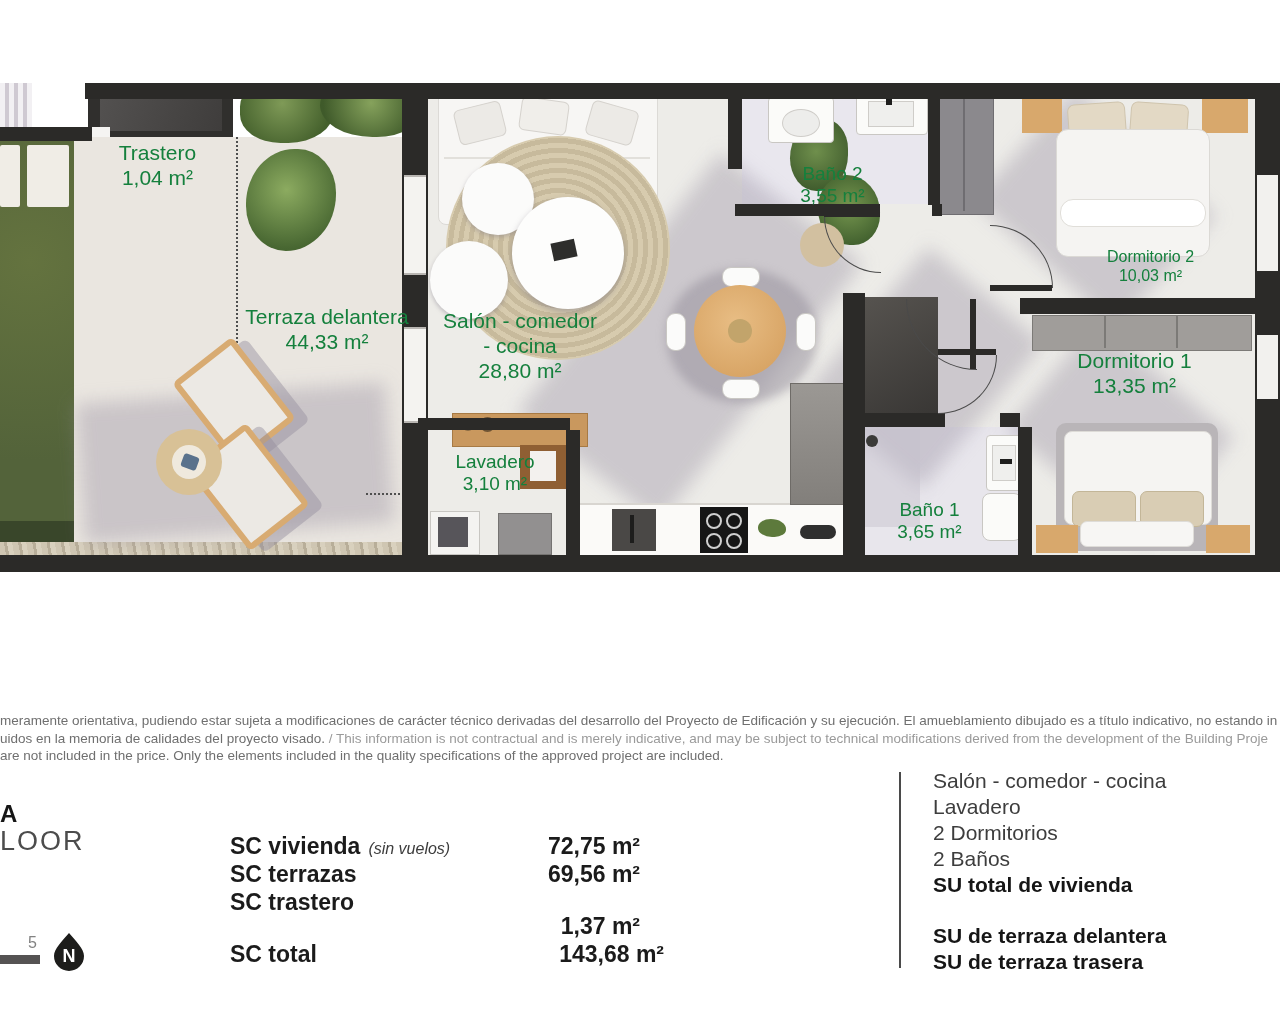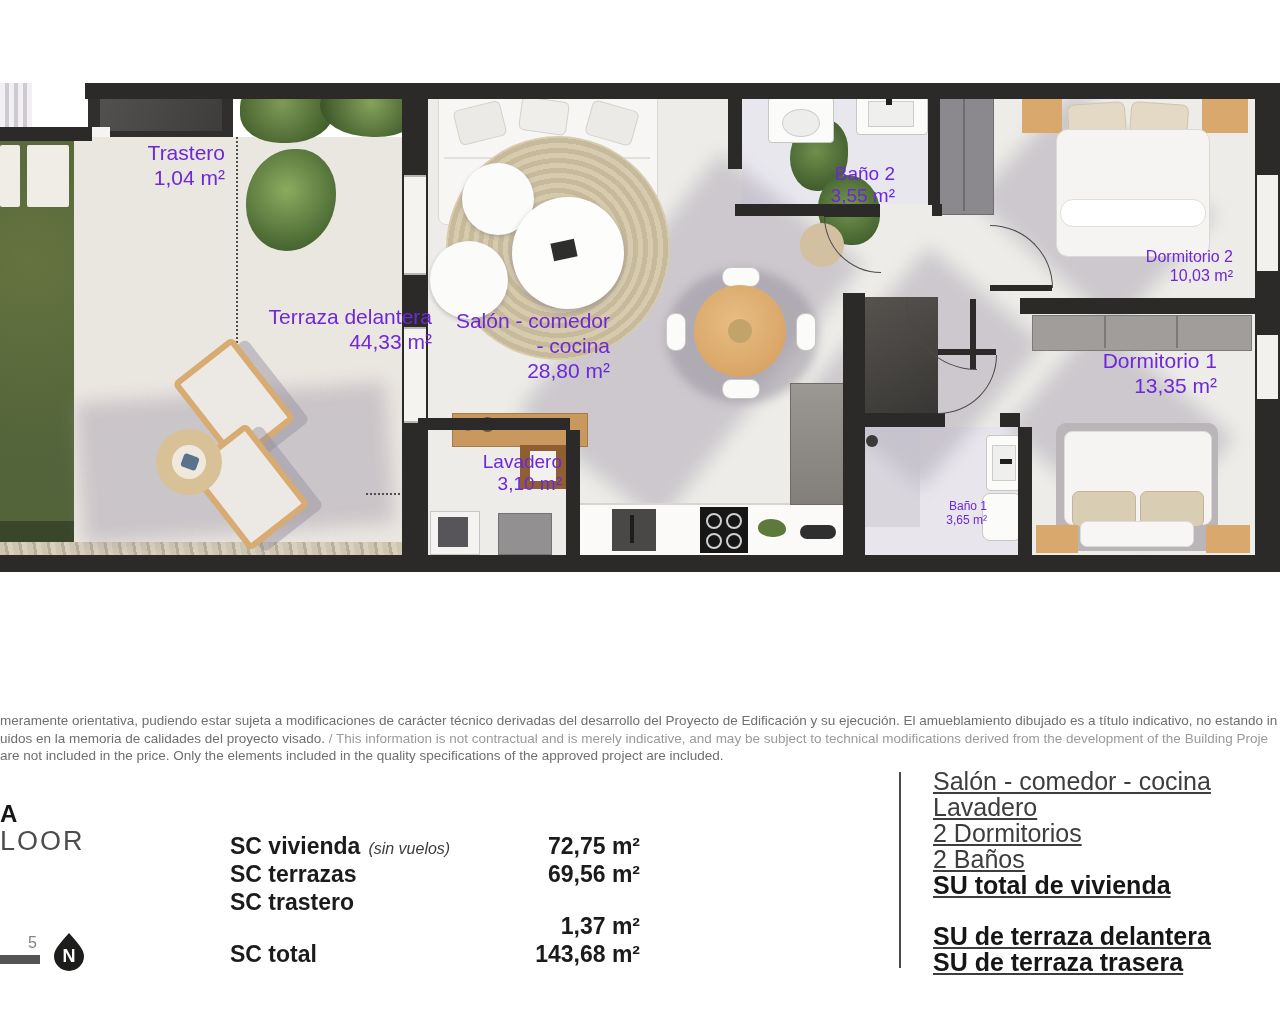--- a/index.html
+++ b/index.html
@@ -1,35 +1,35 @@
 <!DOCTYPE html>
 <html><head>
 <meta charset="utf-8">
 <style>
   html,body{margin:0;padding:0;background:#ffffff;}
   body{font-family:"Liberation Sans",sans-serif;}
   .page{position:relative;width:1280px;height:1024px;background:#fff;overflow:hidden;}
   .abs{position:absolute;}
   .plan{position:absolute;left:0;top:83px;width:1280px;height:489px;overflow:hidden;}
   .wall{background:#2b2a28;}
-  .roomlabel{color:#6d28d9;text-align:right;line-height:1.18;}
+  .roomlabel{color:#15803d;text-align:center;line-height:1.18;}
   .roomlabel .l1{display:block;}
   .shadow{background:rgba(150,143,160,0.38);filter:blur(9px);}
   .dotted-v{border-left:2px dotted #4f4f4f;}
   .dotted-h{border-top:2px dotted #4f4f4f;}
   .white-fix{background:#fbfbf9;border:1px solid #c9c7c3;border-radius:4px;}
   .arc{border:0 solid #4a4a4a;}
   .watermark{display:flex;align-items:center;gap:10px;opacity:0.5;}
   .watermark .wm-text{font-size:33px;font-weight:bold;color:#7e8794;letter-spacing:2px;white-space:nowrap;}
   .disc{white-space:nowrap;font-size:13.5px;line-height:17.5px;color:#6f6f6f;}
   .disc .en{color:#9a9a9a;}
   .sc-label{font-size:23px;font-weight:bold;color:#1b1b1b;white-space:nowrap;}
   .sc-note{font-size:16px;font-weight:400;font-style:italic;color:#3c3c3c;margin-left:8px;}
   .sc-value{font-size:23px;font-weight:bold;color:#1b1b1b;text-align:right;white-space:nowrap;}
-  .legend{font-size:25px;color:#3d3d3d;line-height:26px;white-space:nowrap;text-decoration:underline;}
+  .legend{font-size:21px;color:#3d3d3d;line-height:26px;white-space:nowrap;}
   .legend .bold{font-weight:bold;color:#161616;}
   .cutA{font-size:24px;font-weight:bold;color:#161616;}
   .cutFloor{font-size:27px;color:#4c4c4c;letter-spacing:2px;}
   .scale5{font-size:16px;color:#828282;}
 </style>
 </head>
 <body>
 
 <div class="page">
 
@@ -204,21 +204,21 @@
       <span class="l1">3,55 m²</span>
     </div>
     <div class="roomlabel abs" style="left:1068px;top:165px;width:165px;font-size:16px;">
       <span class="l1">Dormitorio 2</span>
       <span class="l1">10,03 m²</span>
     </div>
     <div class="roomlabel abs" style="left:1052px;top:266px;width:165px;font-size:21px;">
       <span class="l1">Dormitorio 1</span>
       <span class="l1">13,35 m²</span>
     </div>
-    <div class="roomlabel abs" style="left:872px;top:416px;width:115px;font-size:12px;">
+    <div class="roomlabel abs" style="left:872px;top:416px;width:115px;font-size:19px;">
       <span class="l1">Baño 1</span>
       <span class="l1">3,65 m²</span>
     </div>
 
   </div>
 
   <div class="abs" style="left:0;top:712px;width:1280px;overflow:hidden;">
     <div class="disc">meramente orientativa, pudiendo estar sujeta a modificaciones de carácter técnico derivadas del desarrollo del Proyecto de Edificación y su ejecución. El amueblamiento dibujado es a título indicativo, no estando in</div>
     <div class="disc"><span>uidos en la memoria de calidades del proyecto visado. </span><span class="en">/ This information is not contractual and is merely indicative, and may be subject to technical modifications derived from the development of the Building Proje</span></div>
     <div class="disc en">are not included in the price. Only the elements included in the quality specifications of the approved project are included.</div>
@@ -245,21 +245,21 @@
   <div class="sc-value abs" style="left:440px;top:861px;width:200px;">69,56 m²</div>
 
   <div class="abs" style="left:230px;top:889px;">
     <span class="sc-label">SC trastero</span>
   </div>
   <div class="sc-value abs" style="left:440px;top:889px;width:200px;margin-top:24px;">1,37 m²</div>
 
   <div class="abs" style="left:230px;top:941px;">
     <span class="sc-label">SC total</span>
   </div>
-  <div class="sc-value abs" style="left:440px;top:941px;width:200px;">143,68 m²</div>
+  <div class="sc-value abs" style="left:464px;top:941px;width:200px;">143,68 m²</div>
 
   <div class="abs" style="left:899px;top:772px;width:2px;height:196px;background:#4a4a4a;"></div>
   <div class="legend abs" style="left:933px;top:768px;">
     <div>Salón - comedor - cocina</div>
     <div>Lavadero</div>
     <div>2 Dormitorios</div>
     <div>2 Baños</div>
     <div class="bold">SU total de vivienda</div>
   </div>
   <div class="legend abs" style="left:933px;top:923px;">

